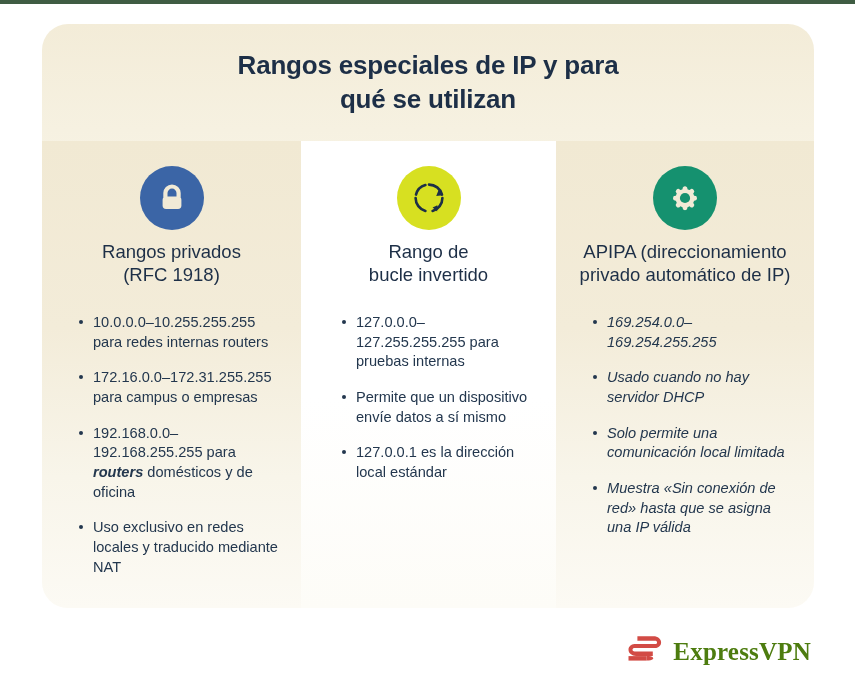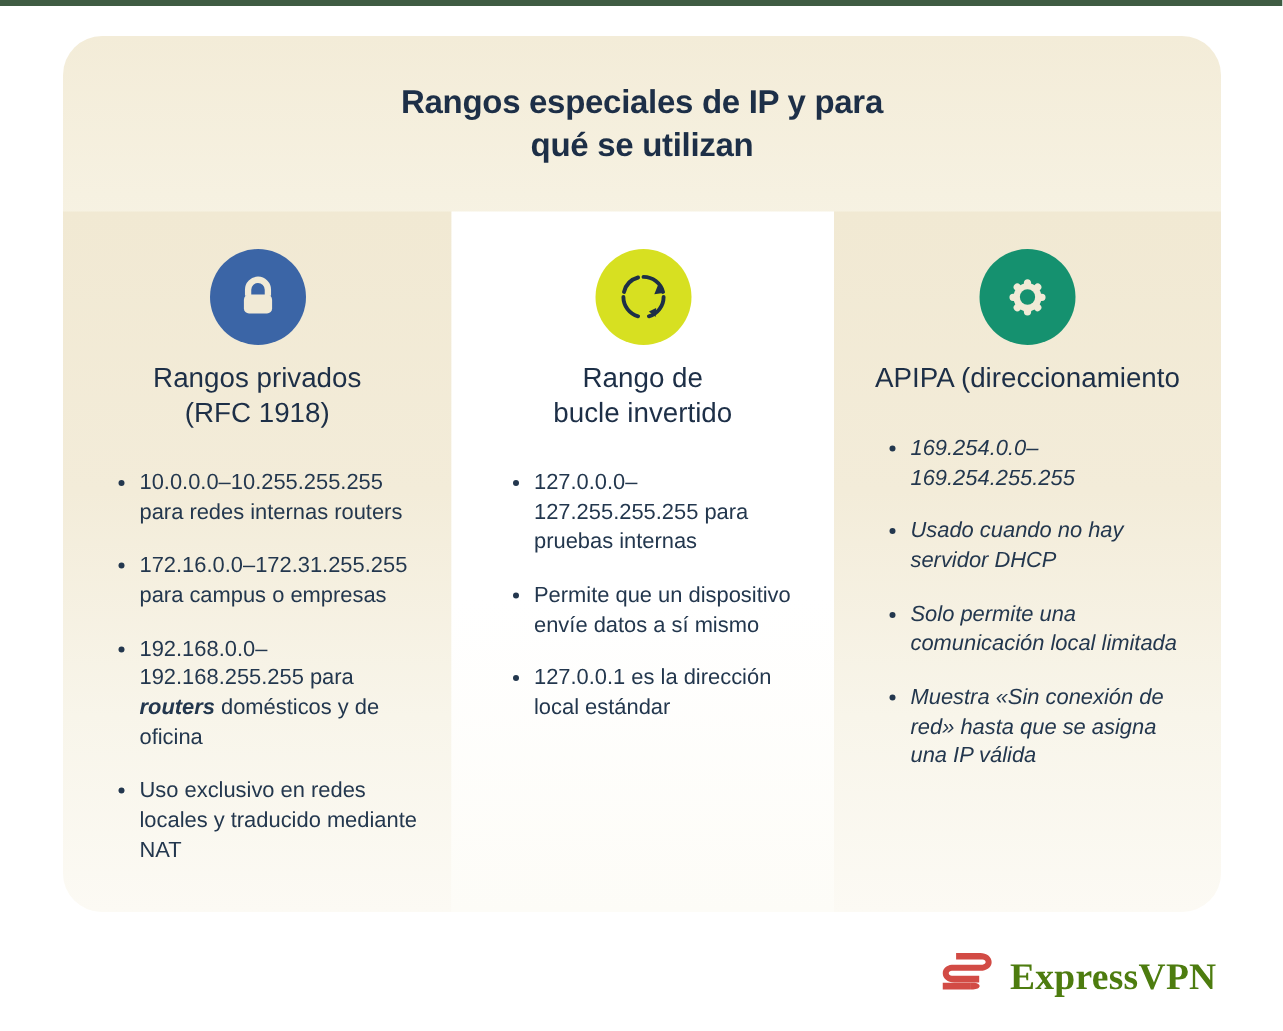--- a/index.html
+++ b/index.html
@@ -41,21 +41,21 @@
     height: 117px;
     display: flex;
     align-items: center;
     justify-content: center;
   }
   #page-title {
     margin: 0;
     padding: 0 40px;
     text-align: center;
     color: #1d2f47;
-    font-size: 22px;
+    font-size: 26px;
     font-weight: 700;
     line-height: 1.28;
     letter-spacing: -0.2px;
   }
 
   #columns {
     position: absolute;
     left: 0;
     top: 117px;
     width: 772px;
@@ -207,20 +207,21 @@
       <div class="icon-wrap">
         <div class="icon-circle" style="background:#15916f">
           <svg width="40" height="40" viewBox="0 0 40 40" aria-hidden="true">
             <path fill="#f1ead6" d="M20 8.2c1.35 0 2.45 1.1 2.45 2.45v.55a9.3 9.3 0 0 1 2.2.92l.4-.4a2.45 2.45 0 1 1 3.47 3.46l-.4.4c.4.68.71 1.42.92 2.2h.56a2.45 2.45 0 0 1 0 4.9h-.56c-.21.78-.52 1.52-.92 2.2l.4.4a2.45 2.45 0 1 1-3.46 3.47l-.4-.4c-.69.4-1.43.71-2.21.92v.55a2.45 2.45 0 0 1-4.9 0v-.55a9.3 9.3 0 0 1-2.2-.92l-.4.4a2.45 2.45 0 1 1-3.47-3.46l.4-.4a9.3 9.3 0 0 1-.92-2.21h-.55a2.45 2.45 0 0 1 0-4.9h.55c.21-.78.52-1.52.92-2.2l-.4-.4a2.45 2.45 0 1 1 3.46-3.47l.4.4c.69-.4 1.43-.71 2.21-.92v-.55c0-1.35 1.1-2.45 2.45-2.45z"></path>
             <circle cx="20" cy="20" r="5.1" fill="#15916f"></circle>
           </svg>
         </div>
       </div>
       <h2 class="col-heading">
         <span>APIPA (direccionamiento</span><br>
+        <span>privado automático de IP)</span>
       </h2>
       <ul class="bullets">
         <li><span>169.254.0.0–169.254.255.255</span></li>
         <li><span>Usado cuando no hay servidor DHCP</span></li>
         <li><span>Solo permite una comunicación local limitada</span></li>
         <li><span>Muestra «Sin conexión de red» hasta que se asigna una IP válida</span></li>
       </ul>
     </div>
 
   </div>

